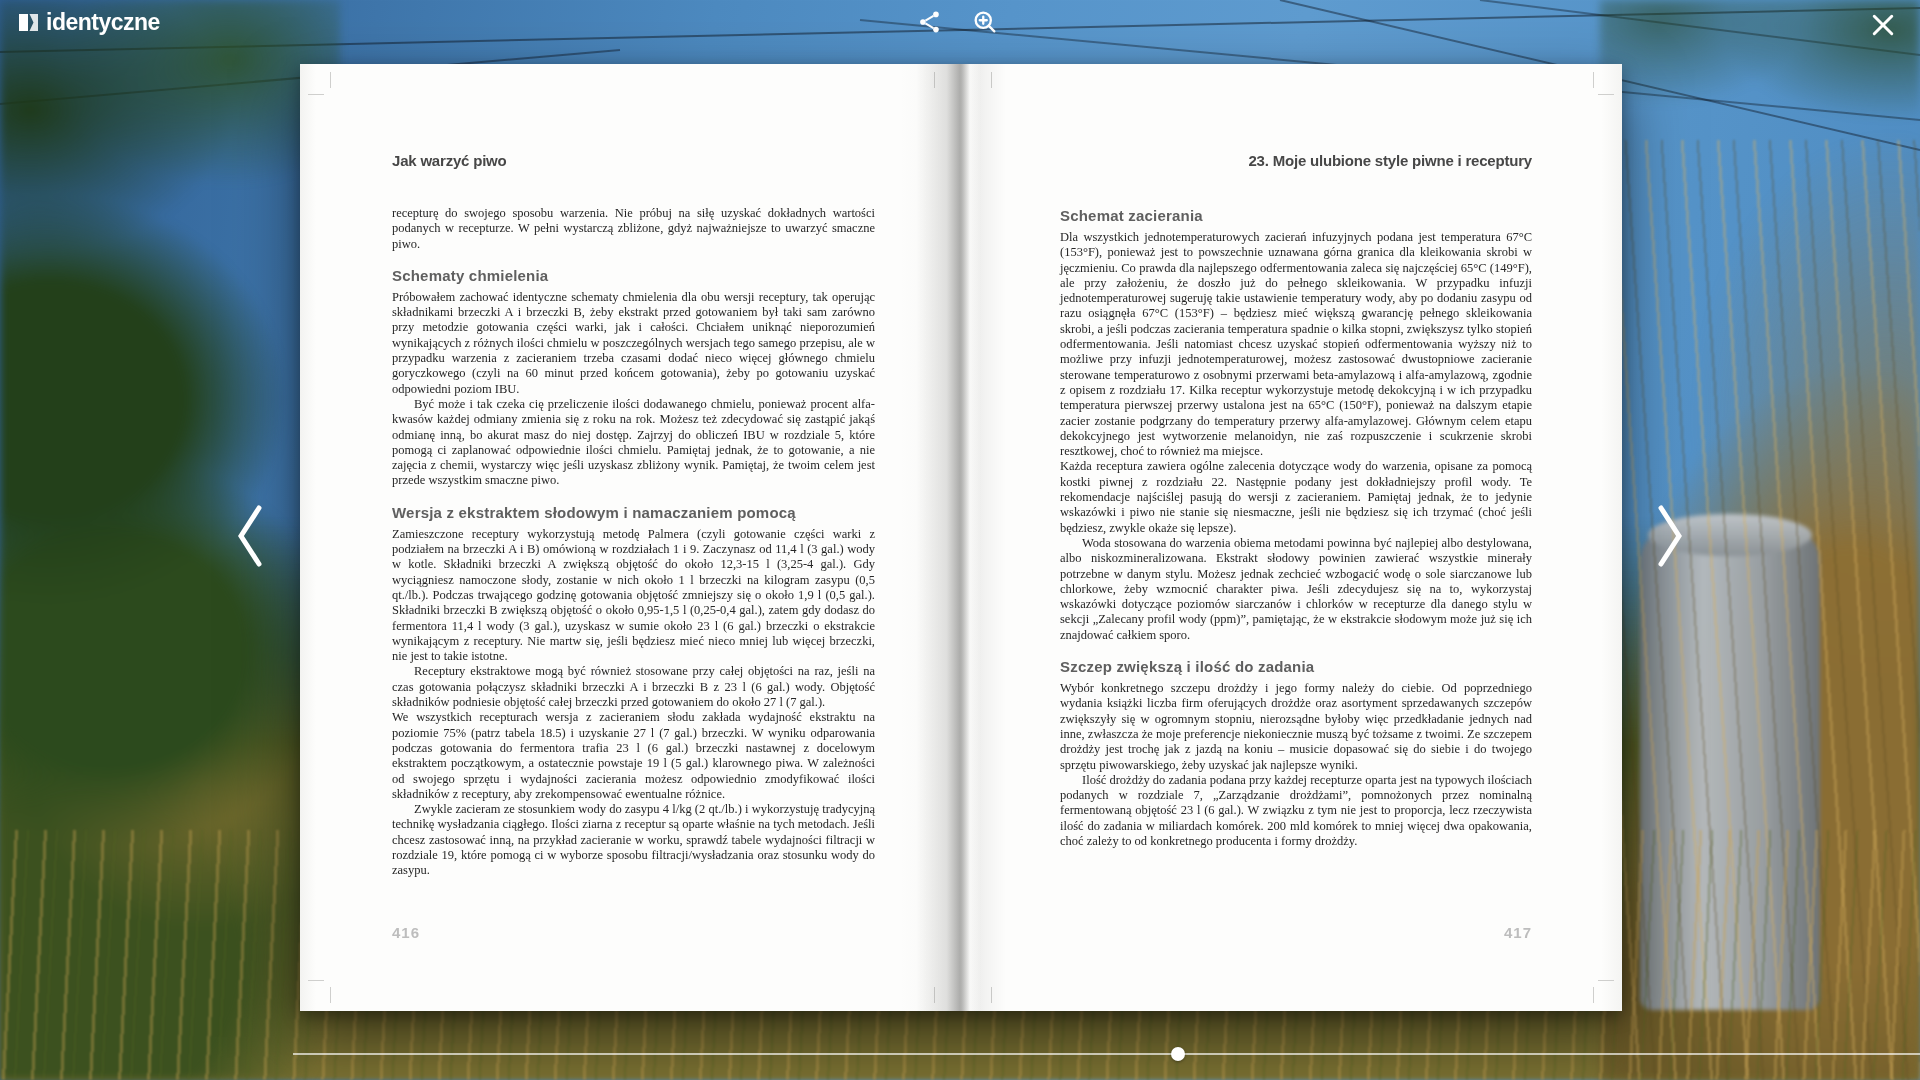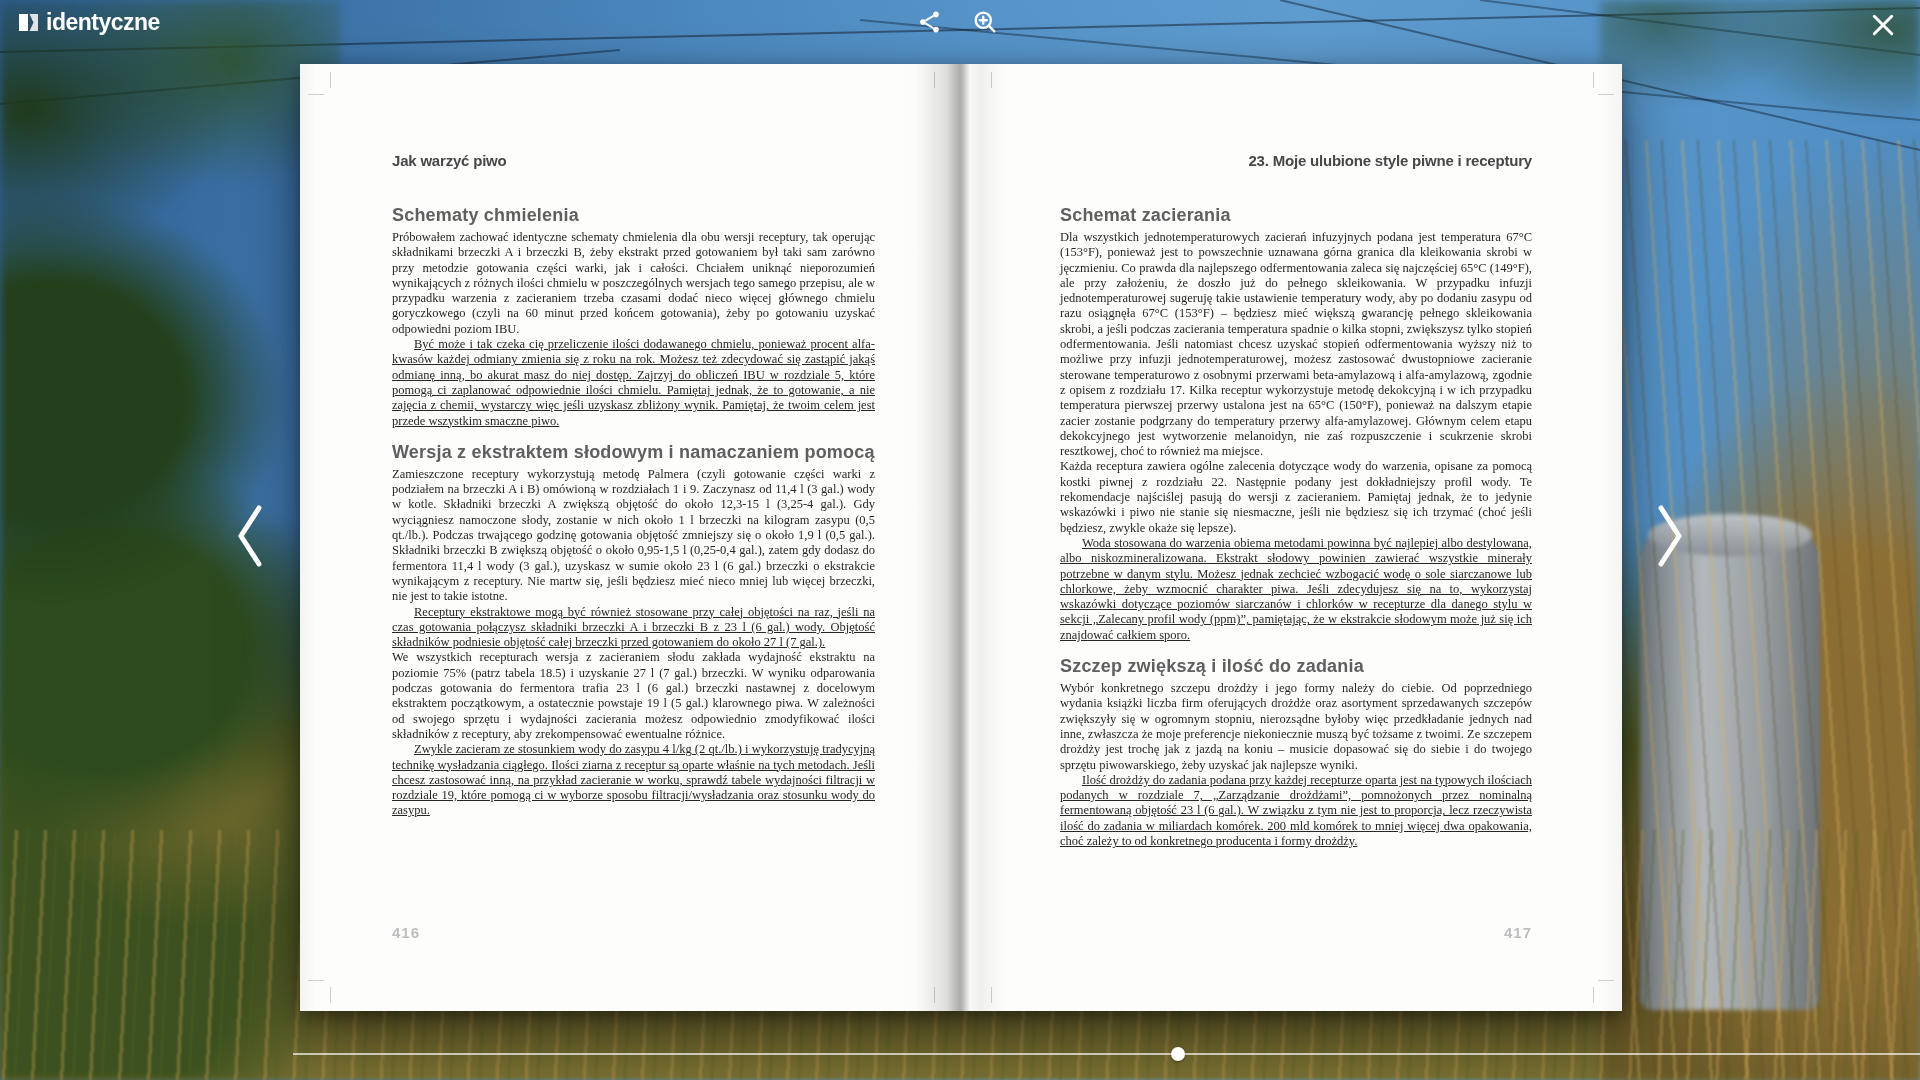--- a/index.html
+++ b/index.html
@@ -58,22 +58,22 @@
     background:linear-gradient(90deg, rgba(0,0,0,0) 0%, rgba(0,0,0,.10) 34%, rgba(0,0,0,.30) 49%, rgba(0,0,0,.20) 53%, rgba(255,255,255,.25) 60%, rgba(0,0,0,.05) 72%, rgba(0,0,0,0) 100%); }
   .page-inner { position:absolute; inset:0; }
   .page.left  .page-inner { padding:88px 86px 0 92px; }
   .page.right .page-inner { padding:88px 90px 0 99px; }
   .running-head { font:700 15px/18px "Liberation Sans", sans-serif; color:#474747; letter-spacing:-0.2px; }
   .page.right .running-head { text-align:right; }
   .page-body { margin-top:36px; }
   .page-body > :first-child { margin-top:0; }
   .bp { font-family:"Liberation Serif", serif; font-size:12.5px; line-height:15.3px; color:#262626;
     text-align:justify; margin:0; hyphens:auto; }
-  .bp.indent { text-indent:22px;text-decoration:underline; }
-  .sh { font-family:"Liberation Sans", sans-serif; font-weight:700; font-size:18px; line-height:19px;
+  .bp.indent { text-indent:22px; }
+  .sh { font-family:"Liberation Sans", sans-serif; font-weight:700; font-size:15px; line-height:19px;
     color:#5f5f5f; letter-spacing:.2px; margin:14px 0 5px 0; }
   .pageno { position:absolute; bottom:70px; font:800 15px "Liberation Sans", sans-serif; color:#bdbdbd; letter-spacing:1px; }
   .page.left  .pageno { left:92px; }
   .page.right .pageno { right:90px; }
   
   .crop { position:absolute; background:#cfcfcd; }
   .crop.v { width:1px; height:16px; }
   .crop.h { width:16px; height:1px; }
 
   
@@ -145,20 +145,21 @@
 
     <div class="crop v" style="left:30px; top:8px;"></div>
     <div class="crop h" style="left:8px;  top:30px;"></div>
     <div class="crop v" style="right:26px; top:8px;"></div>
     <div class="crop v" style="left:30px; bottom:8px;"></div>
     <div class="crop h" style="left:8px;  bottom:30px;"></div>
     <div class="crop v" style="right:26px; bottom:8px;"></div>
     <div class="page-inner">
       <div class="running-head">Jak warzyć piwo</div>
       <div class="page-body">
+        <p class="bp">recepturę do swojego sposobu warzenia. Nie próbuj na siłę uzyskać dokładnych wartości podanych w recepturze. W pełni wystarczą zbliżone, gdyż najważniejsze to uwarzyć smaczne piwo.</p>
         <h3 class="sh">Schematy chmielenia</h3>
         <p class="bp">Próbowałem zachować identyczne schematy chmielenia dla obu wersji receptury, tak operując składnikami brzeczki A i brzeczki B, żeby ekstrakt przed gotowaniem był taki sam zarówno przy metodzie gotowania części warki, jak i całości. Chciałem uniknąć nieporozumień wynikających z różnych ilości chmielu w poszczególnych wersjach tego samego przepisu, ale w przypadku warzenia z zacieraniem trzeba czasami dodać nieco więcej głównego chmielu goryczkowego (czyli na 60 minut przed końcem gotowania), żeby po gotowaniu uzyskać odpowiedni poziom IBU.</p>
         <p class="bp indent">Być może i tak czeka cię przeliczenie ilości dodawanego chmielu, ponieważ procent alfa-kwasów każdej odmiany zmienia się z roku na rok. Możesz też zdecydować się zastąpić jakąś odmianę inną, bo akurat masz do niej dostęp. Zajrzyj do obliczeń IBU w rozdziale 5, które pomogą ci zaplanować odpowiednie ilości chmielu. Pamiętaj jednak, że to gotowanie, a nie zajęcia z chemii, wystarczy więc jeśli uzyskasz zbliżony wynik. Pamiętaj, że twoim celem jest przede wszystkim smaczne piwo.</p>
         <h3 class="sh">Wersja z ekstraktem słodowym i namaczaniem pomocą</h3>
         <p class="bp">Zamieszczone receptury wykorzystują metodę Palmera (czyli gotowanie części warki z podziałem na brzeczki A i B) omówioną w rozdziałach 1 i 9. Zaczynasz od 11,4 l (3 gal.) wody w kotle. Składniki brzeczki A zwiększą objętość do około 12,3-15 l (3,25-4 gal.). Gdy wyciągniesz namoczone słody, zostanie w nich około 1 l brzeczki na kilogram zasypu (0,5 qt./lb.). Podczas trwającego godzinę gotowania objętość zmniejszy się o około 1,9 l (0,5 gal.). Składniki brzeczki B zwiększą objętość o około 0,95-1,5 l (0,25-0,4 gal.), zatem gdy dodasz do fermentora 11,4 l wody (3 gal.), uzyskasz w sumie około 23 l (6 gal.) brzeczki o ekstrakcie wynikającym z receptury. Nie martw się, jeśli będziesz mieć nieco mniej lub więcej brzeczki, nie jest to takie istotne.</p>
         <p class="bp indent">Receptury ekstraktowe mogą być również stosowane przy całej objętości na raz, jeśli na czas gotowania połączysz składniki brzeczki A i brzeczki B z 23 l (6 gal.) wody. Objętość składników podniesie objętość całej brzeczki przed gotowaniem do około 27 l (7 gal.).</p>
         <p class="bp">We wszystkich recepturach wersja z zacieraniem słodu zakłada wydajność ekstraktu na poziomie 75% (patrz tabela 18.5) i uzyskanie 27 l (7 gal.) brzeczki. W wyniku odparowania podczas gotowania do fermentora trafia 23 l (6 gal.) brzeczki nastawnej z docelowym ekstraktem początkowym, a ostatecznie powstaje 19 l (5 gal.) klarownego piwa. W zależności od swojego sprzętu i wydajności zacierania możesz odpowiednio zmodyfikować ilości składników z receptury, aby zrekompensować ewentualne różnice.</p>
         <p class="bp indent">Zwykle zacieram ze stosunkiem wody do zasypu 4 l/kg (2 qt./lb.) i wykorzystuję tradycyjną technikę wysładzania ciągłego. Ilości ziarna z receptur są oparte właśnie na tych metodach. Jeśli chcesz zastosować inną, na przykład zacieranie w worku, sprawdź tabele wydajności filtracji w rozdziale 19, które pomogą ci w wyborze sposobu filtracji/wysładzania oraz stosunku wody do zasypu.</p>
       </div>
     </div>

